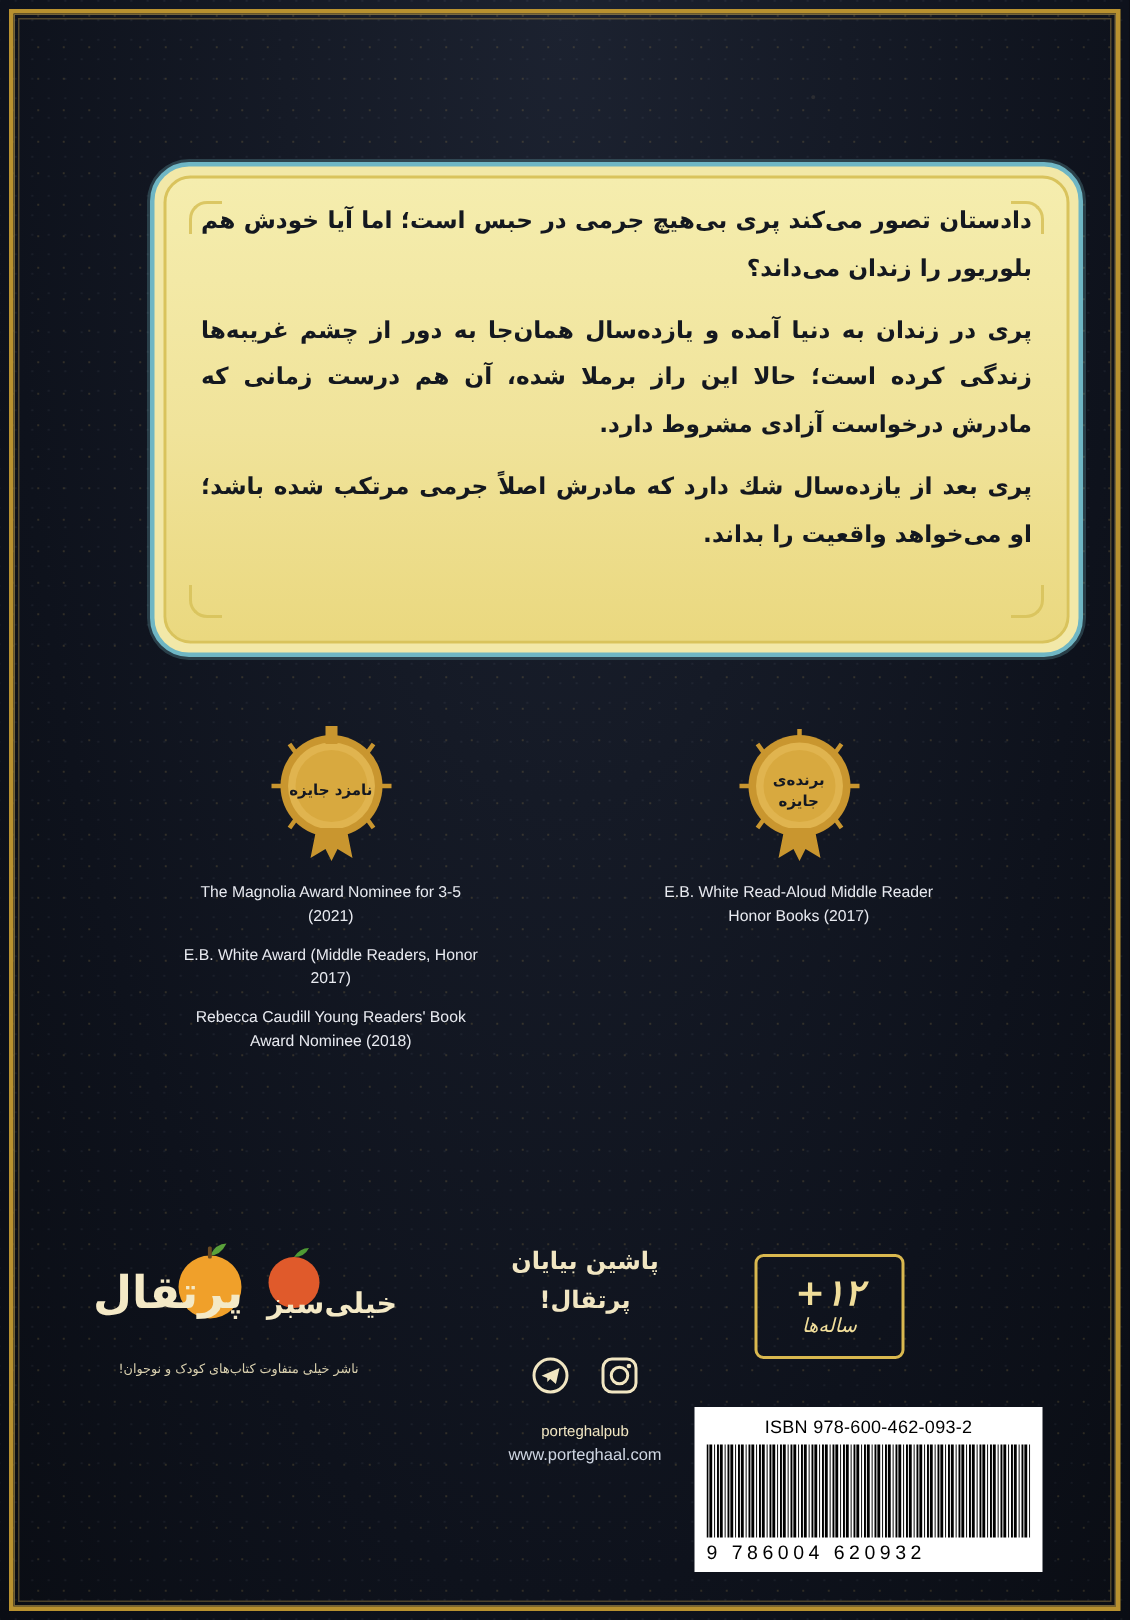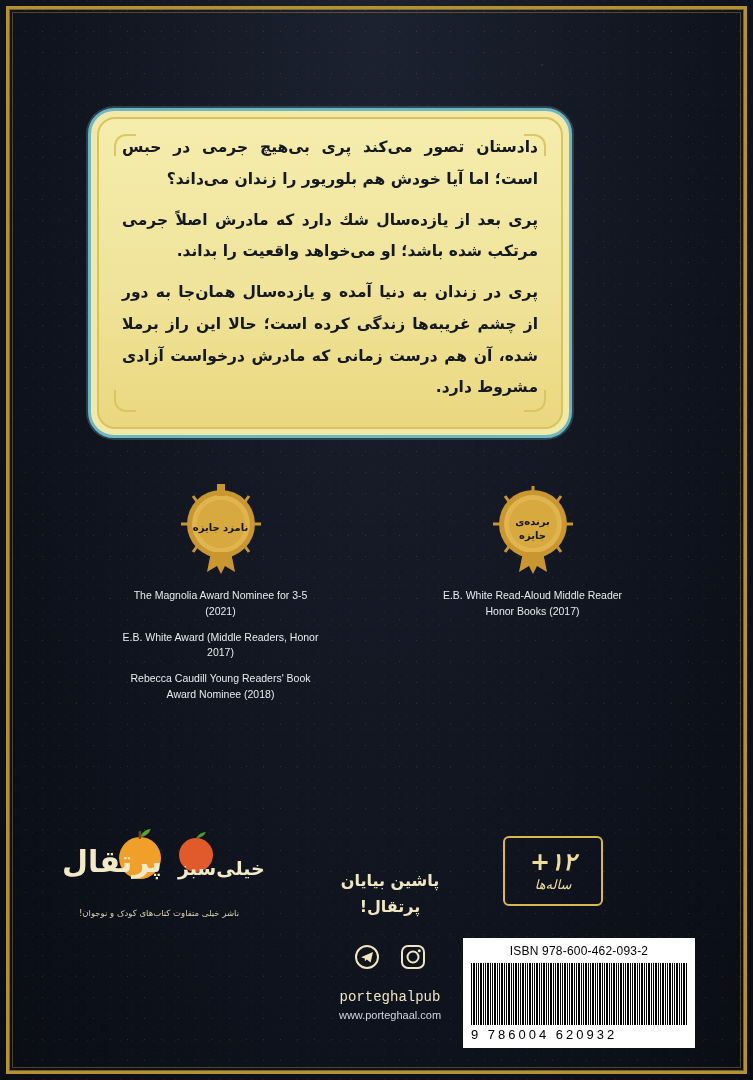--- a/index.html
+++ b/index.html
@@ -49,23 +49,23 @@
   .gold-frame-inner {
     position: absolute;
     left: 12px; top: 12px; right: 12px; bottom: 12px;
     border: 1px solid rgba(200,165,80,0.35);
     pointer-events: none;
   }
 
   
   .blurb-wrap {
     position: absolute;
-    left: 88px;
+    left: 100px;
     top: 108px;
-    width: 484px;
+    width: 622px;
     height: 330px;
   }
   .blurb-outer {
     position: absolute;
     inset: 0;
     border: 3px solid #6fb6c4;
     border-radius: 26px;
     background: #f2e8a8;
     box-shadow: 0 0 0 2px rgba(120,190,200,0.25);
   }
@@ -224,43 +224,42 @@
 
   
   .pub-mid {
     position: absolute;
     left: 310px;
     top: 2px;
     width: 160px;
     text-align: center;
     color: #f1e6c2;
     direction: rtl;
-    margin-top: 40px;
   }
   .pub-mid .line {
     font-family: "DejaVu Sans", sans-serif;
     font-size: 16px;
     font-weight: 700;
     line-height: 1.6;
   }
   .socials {
     margin-top: 22px;
     display: flex;
     justify-content: center;
     gap: 14px;
   }
   .social-ico {
     width: 32px; height: 32px;
     display: flex; align-items: center; justify-content: center;
   }
   .pub-handle {
     margin-top: 16px;
     color: #f1e6c2;
-    font-family: Liberation Mono, monospace;
-    font-size: 14px;
+    font-family: Liberation Sans, sans-serif;
+    font-size: 10px;
     direction: ltr;
   }
   .pub-url {
     margin-top: 4px;
     color: #cfd6e2;
     font-family: Liberation Sans, sans-serif;
     font-size: 11px;
     direction: ltr;
   }
 
@@ -306,22 +305,22 @@
   <div class="blurb-wrap">
     <div class="blurb-outer"></div>
     <div class="blurb-inner">
       <span class="flourish fl-tl"></span>
       <span class="flourish fl-tr"></span>
       <span class="flourish fl-bl"></span>
       <span class="flourish fl-br"></span>
     </div>
     <div class="blurb-text">
       <p>دادستان تصور می‌کند پری بی‌هیچ جرمی در حبس است؛ اما آیا خودش هم بلوریور را زندان می‌داند؟</p>
+      <p>پری در زندان به دنیا آمده و یازده‌سال همان‌جا به دور از چشم غریبه‌ها زندگی کرده است؛ حالا این راز برملا شده، آن هم درست زمانی که مادرش درخواست آزادی مشروط دارد.</p>
       <p>پری بعد از یازده‌سال شك دارد كه مادرش اصلاً جرمی مرتكب شده باشد؛ او می‌خواهد واقعیت را بداند.</p>
-      <p>پری در زندان به دنیا آمده و یازده‌سال همان‌جا به دور از چشم غریبه‌ها زندگی کرده است؛ حالا این راز برملا شده، آن هم درست زمانی که مادرش درخواست آزادی مشروط دارد.</p>
     </div>
   </div>
 
   <div class="awards">
 
     <div class="award-col">
       <div class="medal">
         <svg width="96" height="96" viewBox="0 0 96 96" aria-hidden="true">
           <g>
             <circle cx="48" cy="44" r="34" fill="#c9962f"></circle>

